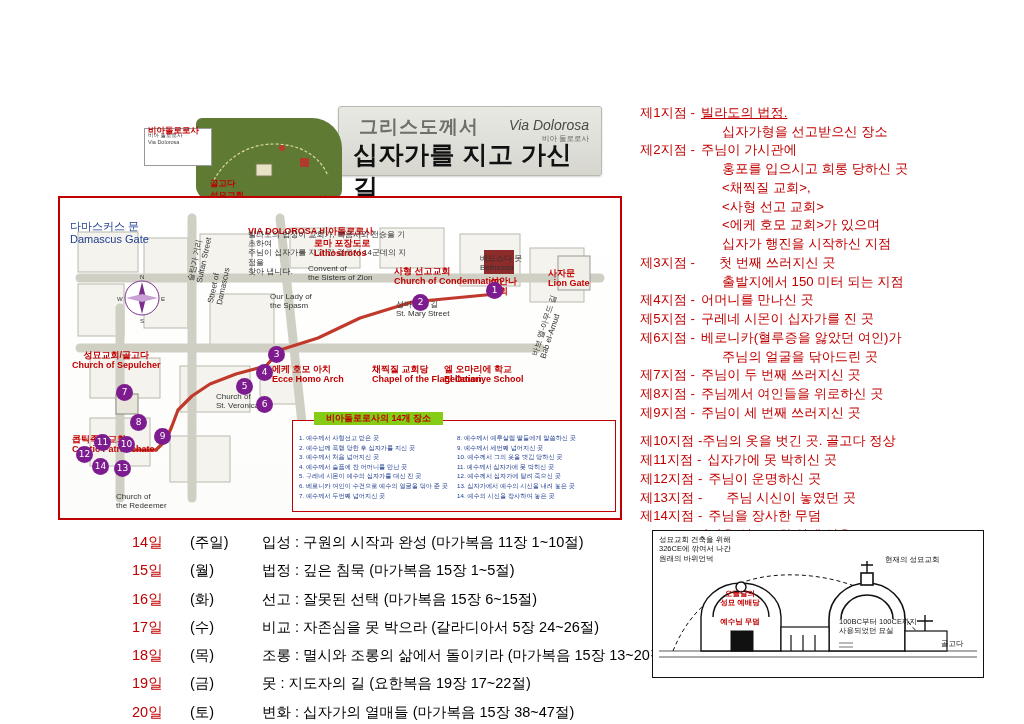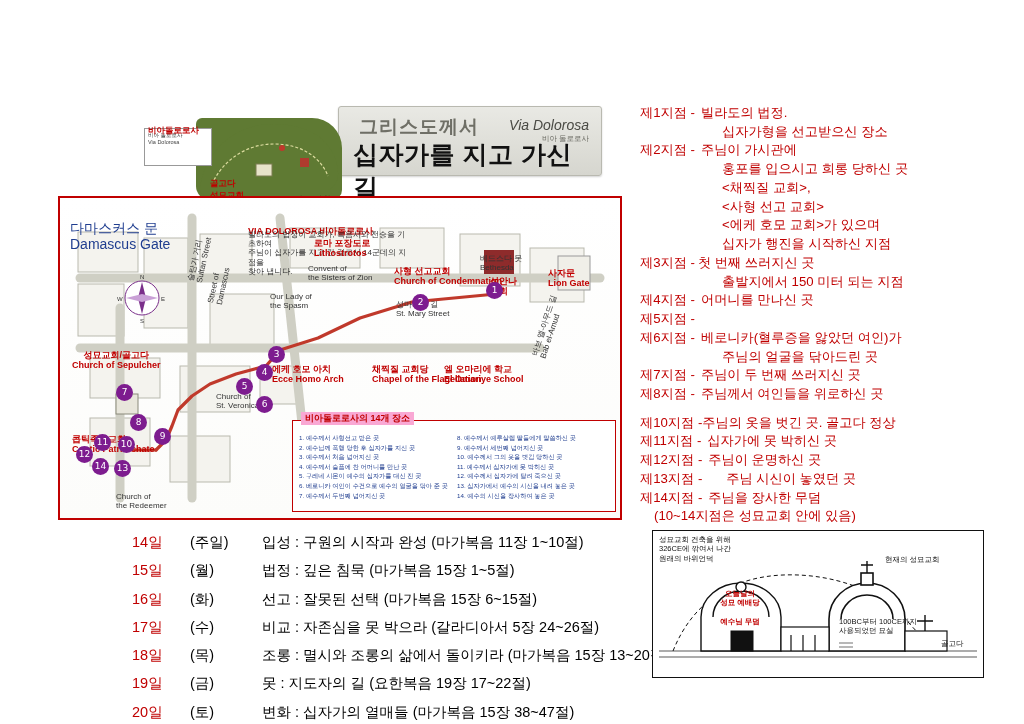--- a/index.html
+++ b/index.html
@@ -111,21 +111,21 @@
     font-family: "DejaVu Sans", sans-serif;
   }
   .map-label {
     position: absolute;
     font-size: 8px;
     line-height: 1.15;
     color: #333;
     white-space: pre-line;
   }
   .map-label.red { color: #c00000; font-size: 9px; font-weight: bold; }
-  .map-label.blue { color: #1f3d8f; font-size: 14px; }
+  .map-label.blue { color: #1f3d8f; font-size: 11px; }
 
   
   .banner {
     position: absolute;
     left: 338px;
     top: 106px;
     width: 262px;
     height: 68px;
     background: linear-gradient(180deg, #e9e9e4 0%, #d6d6cf 100%);
     border: 1px solid #b9b9b0;
@@ -195,23 +195,23 @@
     position: absolute;
     left: 232px;
     top: 222px;
     width: 322px;
     height: 90px;
     border: 1px solid #c00000;
     background: #fff;
   }
   .places-title {
     position: absolute;
-    left: 8px; top: -9px;
-    background: #f9a8d4;
-    padding: 0 4px;
+    left: 21px; top: -9px;
+    background: #84cc16;
+    padding: 0 12px;
     font-size: 9px;
     color: #c00000;
     font-weight: bold;
   }
   .places-cols {
     position: absolute;
     left: 6px; top: 12px;
     right: 6px; bottom: 4px;
     display: flex;
     gap: 6px;
@@ -414,65 +414,70 @@
           <li>14. 예수의 시신을 장사하여 놓은 곳</li>
         </ol>
       </div>
     </div>
   </div>
 
   <div class="stations">
 
     <div class="station-row">
       <span class="station-label">제1지점 -</span>
-      <span class="station-text" style="margin-left:6px;">빌라도의 법정.</span>
+      <span class="station-text" style="margin-left:6px;text-decoration:underline;">빌라도의 법정.</span>
     </div>
     <div class="station-sub" style="margin-left:82px;">십자가형을 선고받으신 장소</div>
 
     <div class="station-row">
       <span class="station-label">제2지점 -</span>
       <span class="station-text" style="margin-left:6px;">주님이 가시관에</span>
     </div>
     <div class="station-sub" style="margin-left:82px;">홍포를 입으시고 희롱 당하신 곳
 &lt;채찍질 교회&gt;,
 &lt;사형 선고 교회&gt;
 &lt;에케 호모 교회&gt;가 있으며
 십자가 행진을 시작하신 지점</div>
 
     <div class="station-row">
       <span class="station-label">제3지점 -</span>
-      <span class="station-text" style="margin-left:3px;">첫 번째 쓰러지신 곳</span>
+      <span class="station-text" style="margin-left:24px;">첫 번째 쓰러지신 곳</span>
     </div>
     <div class="station-sub" style="margin-left:82px;">출발지에서 150 미터 되는 지점</div>
 
     <div class="station-row">
       <span class="station-label">제4지점 -</span>
       <span class="station-text" style="margin-left:6px;">어머니를 만나신 곳</span>
     </div>
 
     <div class="station-row">
       <span class="station-label">제5지점 -</span>
+      <span class="station-text" style="margin-left:6px;">구레네 시몬이 십자가를 진 곳</span>
     </div>
 
     <div class="station-row">
       <span class="station-label">제6지점 -</span>
       <span class="station-text" style="margin-left:6px;">베로니카(혈루증을 앓았던 여인)가</span>
     </div>
     <div class="station-sub" style="margin-left:82px;">주님의 얼굴을 닦아드린 곳</div>
 
     <div class="station-row">
       <span class="station-label">제7지점 -</span>
       <span class="station-text" style="margin-left:6px;">주님이 두 번째 쓰러지신 곳</span>
     </div>
 
     <div class="station-row">
       <span class="station-label">제8지점 -</span>
       <span class="station-text" style="margin-left:6px;">주님께서 여인들을 위로하신 곳</span>
     </div>
 
+    <div class="station-row">
+      <span class="station-label">제9지점 -</span>
+      <span class="station-text" style="margin-left:6px;">주님이 세 번째 쓰러지신 곳</span>
+    </div>
 
     <div style="height:10px;"></div>
 
     <div class="station-row">
       <span class="station-label">제10지점 -</span>
       <span class="station-text" style="">주님의 옷을 벗긴 곳. 골고다 정상</span>
     </div>
 
     <div class="station-row">
       <span class="station-label">제11지점 -</span>

